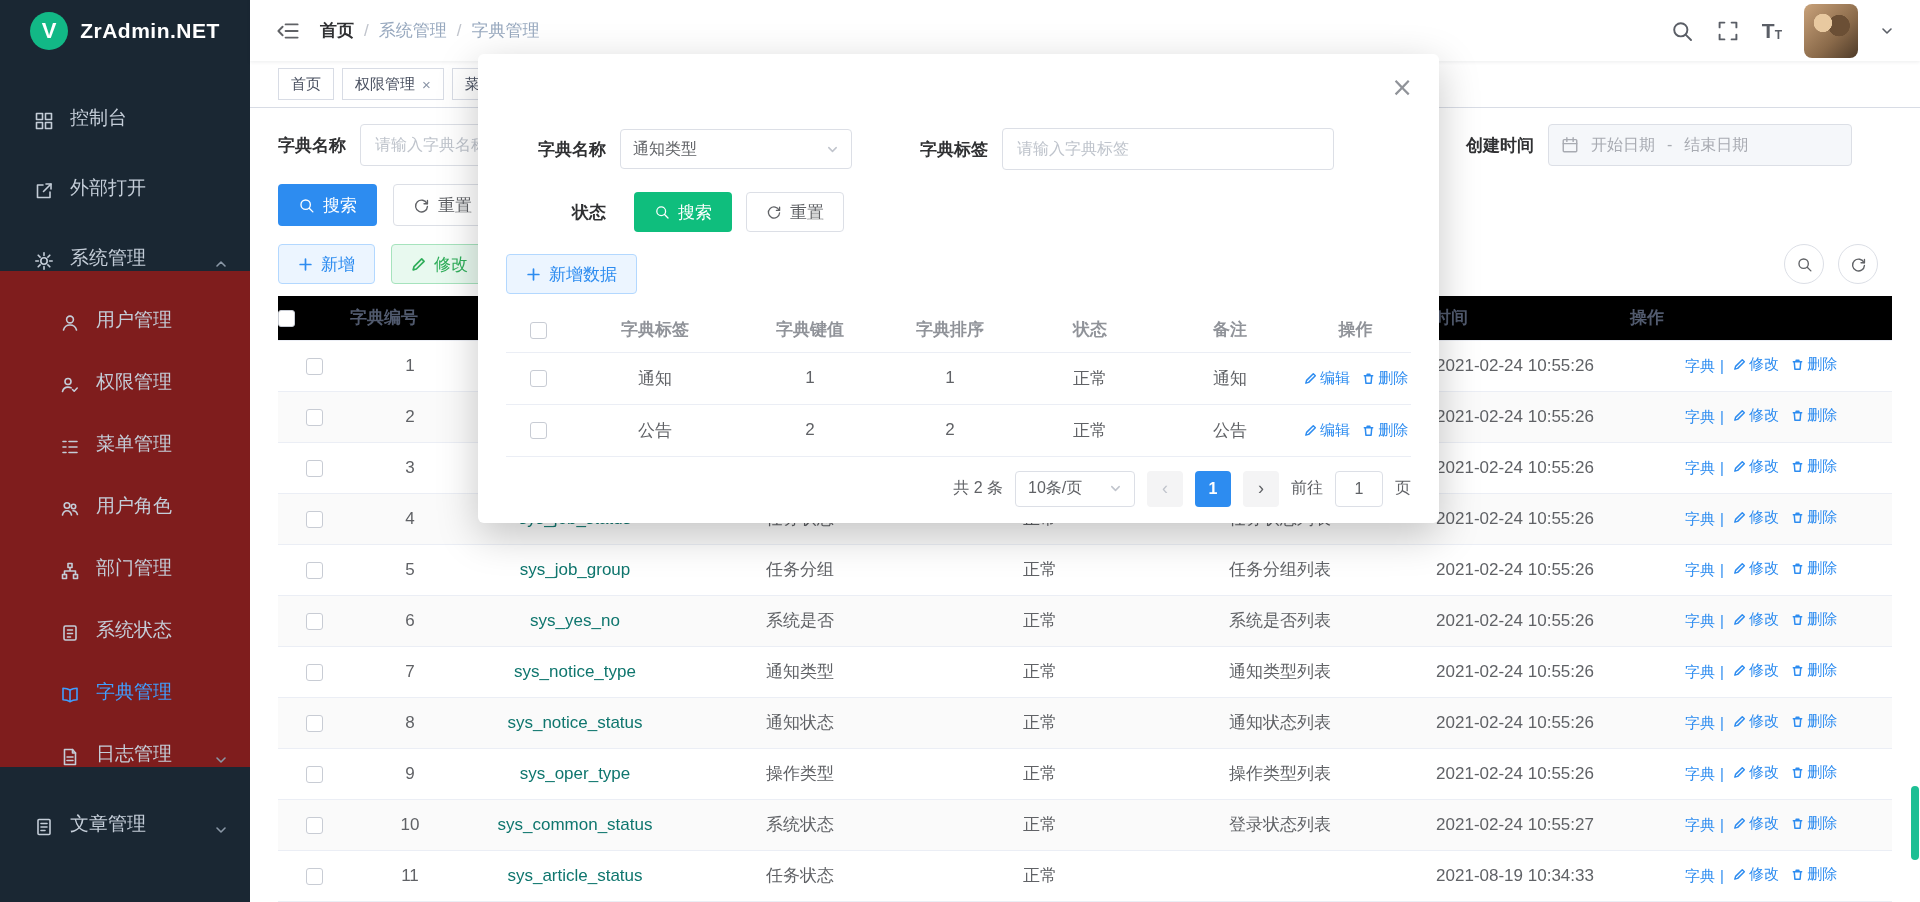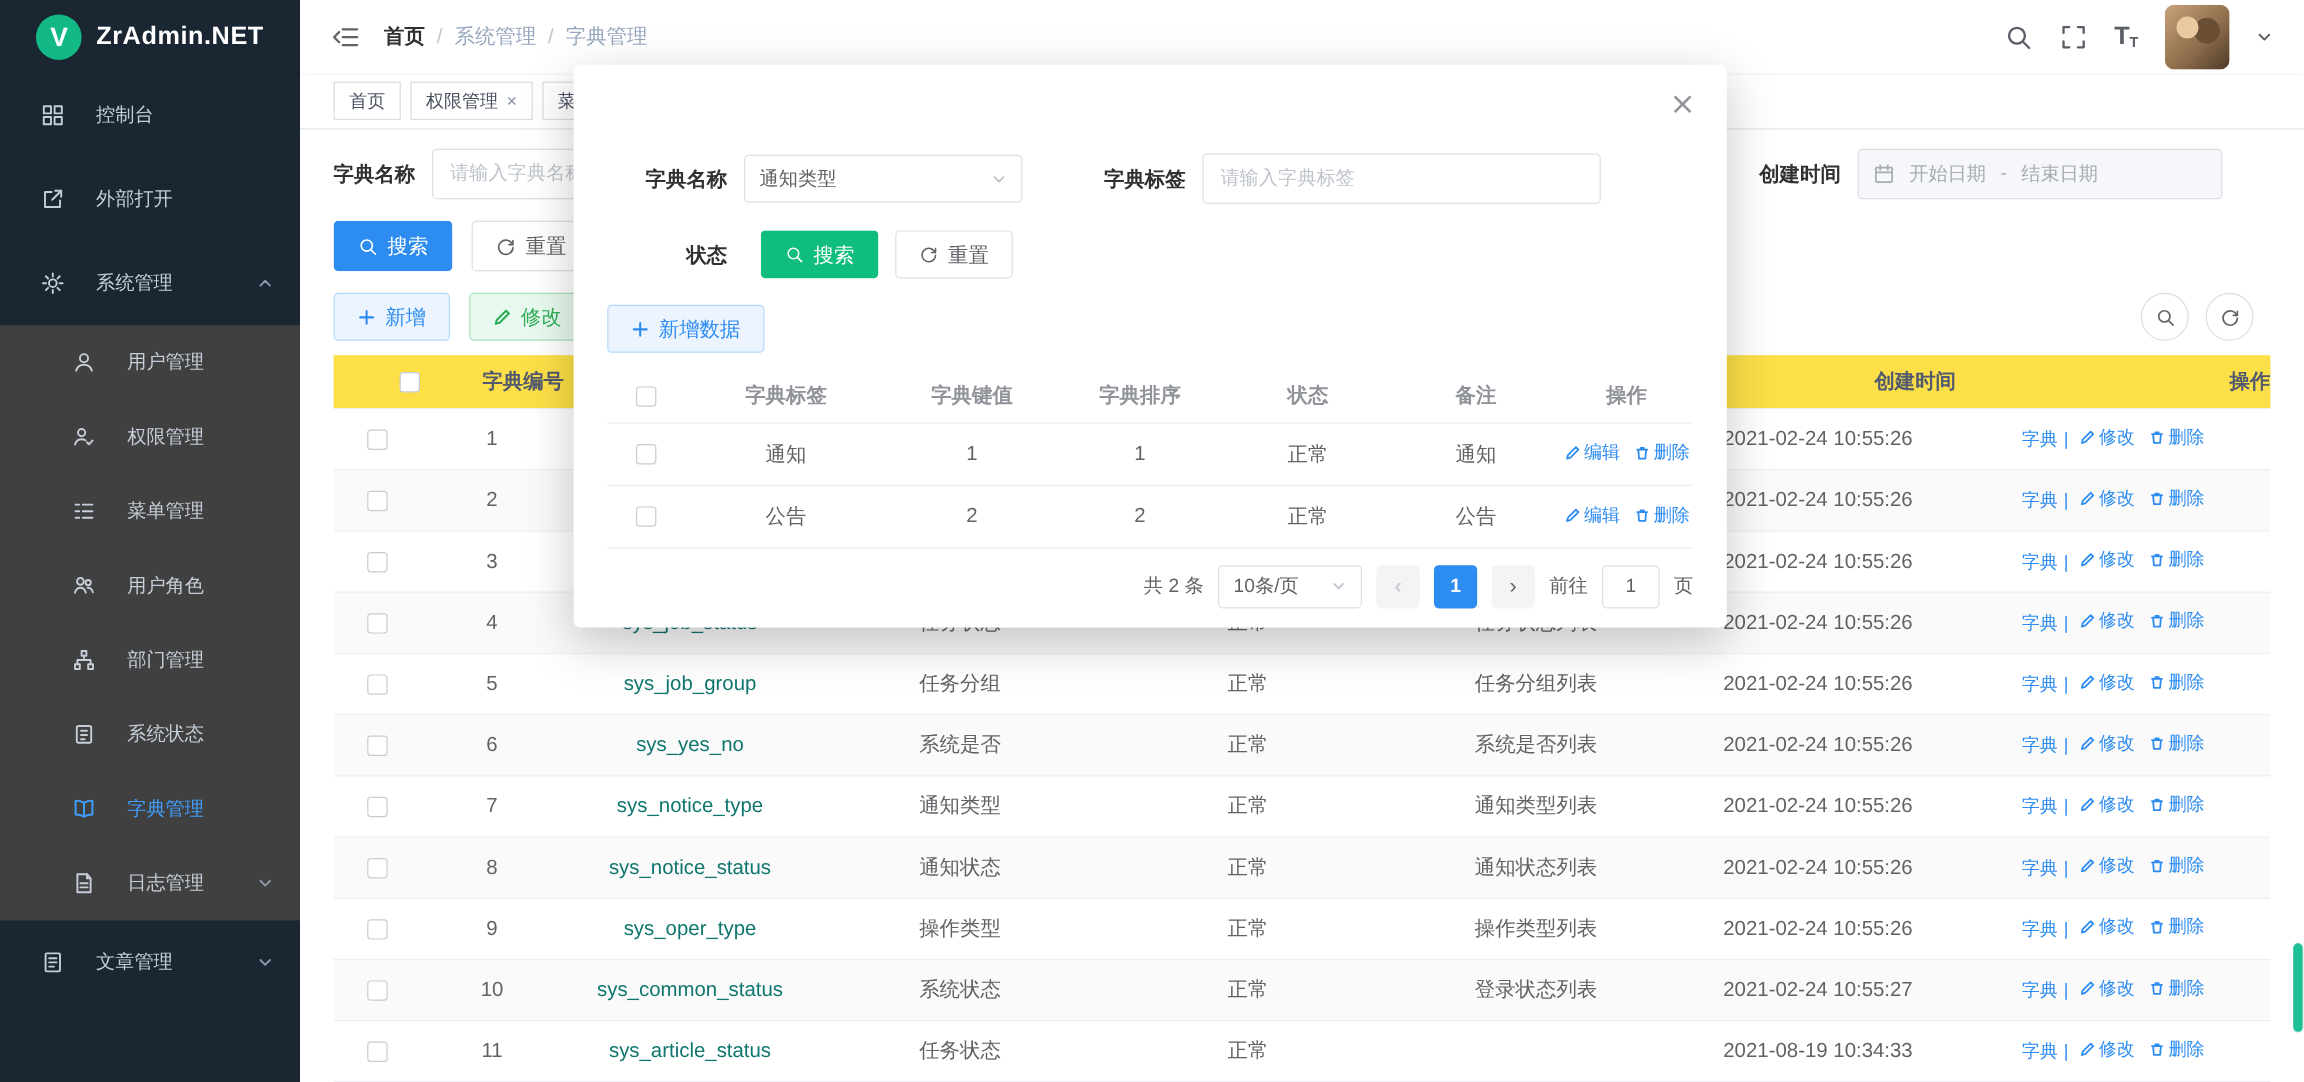--- a/index.html
+++ b/index.html
@@ -6,23 +6,23 @@
 html,body{width:1920px;height:902px;overflow:hidden;background:#fff;
   font-family:"Liberation Sans","DejaVu Sans",sans-serif;color:#606266;font-size:17px}
 .app{display:flex;width:100%;height:100%}
 
 
 .sidebar{width:250px;flex-shrink:0;background:#1a2733;display:flex;flex-direction:column;overflow:hidden}
 .logo{height:61px;display:flex;align-items:center;justify-content:center;gap:12px;flex-shrink:0}
 .logo-circle{width:38px;height:38px;border-radius:50%;background:#12b886;color:#fff;font-weight:700;font-size:22px;display:flex;align-items:center;justify-content:center}
 .logo-title{color:#fff;font-size:21px;font-weight:700;letter-spacing:.5px}
 .menu{flex:1;overflow:hidden}
-.menu-item{height:70px;display:flex;align-items:center;gap:26px;padding:0 22px 0 34px;color:#c4cdd8;font-size:16px;cursor:pointer;white-space:nowrap}
+.menu-item{height:70px;display:flex;align-items:flex-end;gap:16px;padding:0 22px 0 34px;color:#c4cdd8;font-size:19px;cursor:pointer;white-space:nowrap}
 .menu-item .arrow{margin-left:auto;color:#8a97a6}
-.submenu{background:#404040}
+.submenu{background:#7f1d1d}
 .submenu .menu-item{height:62px;padding-left:60px}
 .menu-item.active{color:#409EFF}
 .ic{stroke:currentColor;fill:none;stroke-width:1.6;stroke-linecap:round;stroke-linejoin:round;flex-shrink:0}
 
 
 .main{flex:1;display:flex;flex-direction:column;min-width:0;position:relative;background:#fff}
 .navbar{height:61px;display:flex;align-items:center;padding:0 26px;gap:20px;background:#fff;box-shadow:0 1px 4px rgba(0,21,41,.08);flex-shrink:0;position:relative;z-index:2}
 .breadcrumb{display:flex;align-items:center;gap:10px;font-size:17px}
 .crumb-first{color:#303133;font-weight:600}
 .crumb-sep{color:#c0c4cc}
@@ -54,21 +54,21 @@
 .btn-default{background:#fff;border-color:#dcdfe6;color:#606266}
 .btn-plain-primary{background:#ecf5ff;border-color:#b3d8ff;color:#2d8cf0;height:40px}
 .btn-plain-success{background:#e8f9ef;border-color:#a6e3bd;color:#2fae5a;height:40px}
 .btn-row{display:flex;gap:16px;margin-bottom:18px}
 .action-row{display:flex;gap:16px;align-items:center;margin-bottom:12px}
 .action-right{margin-left:auto;display:flex;gap:14px;margin-right:14px}
 .circle-btn{width:40px;height:40px;border-radius:50%;border:1px solid #dcdfe6;background:#fff;color:#606266;display:flex;align-items:center;justify-content:center;cursor:pointer}
 
 
 .main-table{width:100%;border-collapse:collapse;table-layout:fixed;font-size:17px}
-.main-table th{height:44px;background:#fde047;color:#515a6e;font-weight:700;border-bottom:1px solid #ebeef5;text-align:right;white-space:nowrap}
+.main-table th{height:44px;background:#000000;color:#515a6e;font-weight:700;border-bottom:1px solid #ebeef5;text-align:left;white-space:nowrap}
 .main-table td{height:51px;border-bottom:1px solid #ebeef5;text-align:center;color:#606266;white-space:nowrap;overflow:hidden}
 .main-table tbody tr:nth-child(even) td{background:#fafafa}
 .link{color:#0f766e;text-decoration:none;cursor:pointer}
 .ops{font-size:15px}
 .op-link{color:#2d8cf0;text-decoration:none;cursor:pointer;display:inline-flex;align-items:center;gap:3px;margin:0 4px}
 .op-sep{color:#2d8cf0;margin:0 1px}
 .cb{display:inline-block;width:17px;height:17px;border:1px solid #c8ccd4;border-radius:3px;background:#fff;vertical-align:middle;cursor:pointer}
 
 
 .dialog{position:fixed;left:478px;top:54px;width:961px;height:469px;background:#fff;border-radius:6px;box-shadow:0 12px 42px rgba(0,0,0,.22);padding:74px 28px 0;z-index:50}

